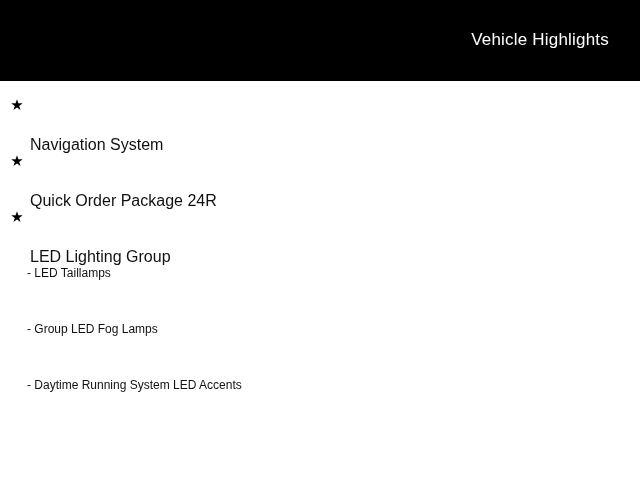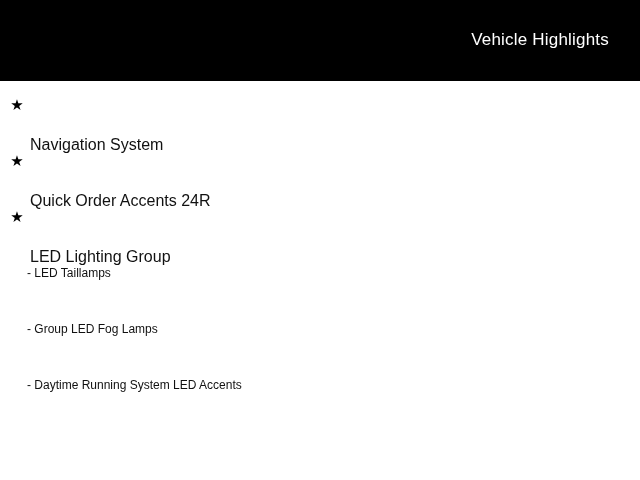--- a/index.html
+++ b/index.html
@@ -93,21 +93,21 @@
 
   <div class="content">
 
     <div class="feature-row">
       <span class="bullet-star">★</span>
       <span class="feature-label">Navigation System</span>
     </div>
 
     <div class="feature-row">
       <span class="bullet-star">★</span>
-      <span class="feature-label">Quick Order Accents 24R</span>
+      <span class="feature-label">Quick Order Package 24R</span>
     </div>
 
     <div class="feature-row">
       <span class="bullet-star">★</span>
       <span class="feature-label">LED Lighting Group</span>
     </div>
 
     <div class="sub-row">
       <span class="sub-label">- LED Taillamps</span>
     </div>

